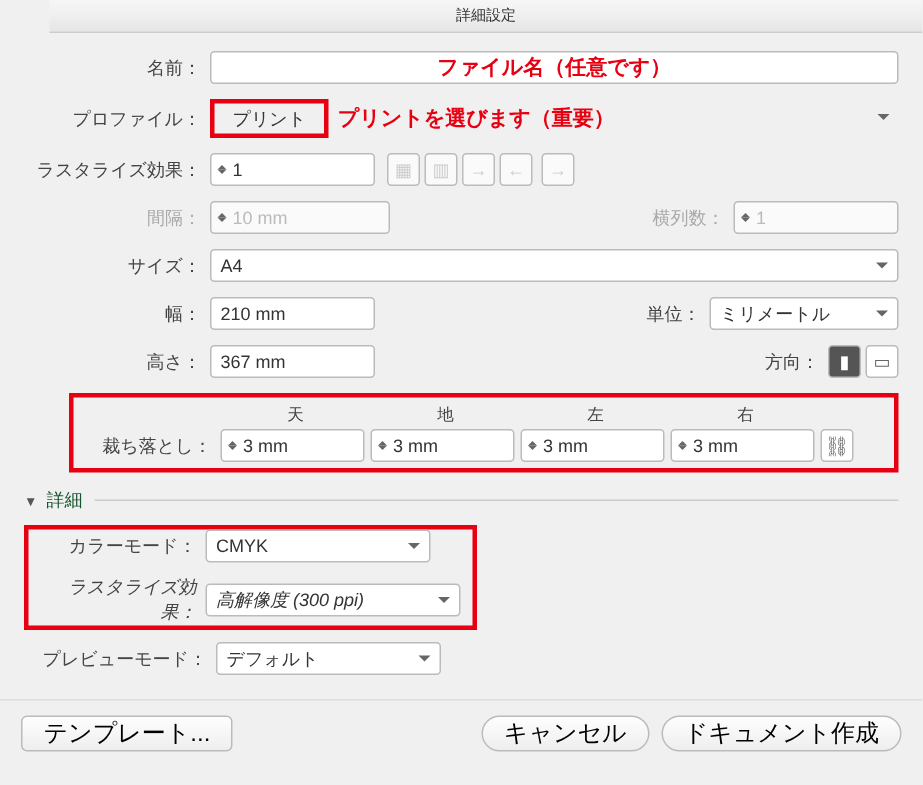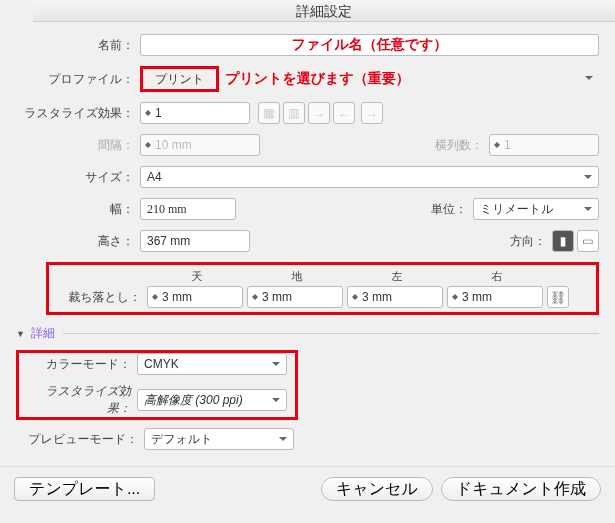--- a/index.html
+++ b/index.html
@@ -10,21 +10,21 @@
   width: 615px;
   height: 523px;
   color: #333;
 }
 .titlebar {
   height: 22px;
   background: linear-gradient(#f7f7f7, #e6e6e6);
   border-bottom: 1px solid #ccc;
   text-align: center;
   line-height: 22px;
-  font-size: 14px;
+  font-size: 10px;
   color: #333;
   margin-left: 33px;
 }
 .content { padding: 12px 16px 6px 16px; }
 .row { display: flex; align-items: center; margin-bottom: 10px; }
 .lbl {
   width: 124px;
   text-align: right;
   padding-right: 6px;
   font-size: 12px;
@@ -85,21 +85,21 @@
   width: 22px; height: 22px;
   border: 1px solid #bbb;
   border-radius: 3px;
   background: #fff;
   display: inline-flex;
   align-items: center; justify-content: center;
   font-size: 12px; color: #666;
 }
 .iconbtn.dim { color:#ccc; background:#fafafa;}
 .iconbtn.active { background:#555; color:#fff;}
-.section-label { font-size: 12px; color:#8b5cf6; display:flex; align-items:center; margin: 6px 0 8px 0; }
+.section-label { font-size: 12px; color:#14532d; display:flex; align-items:center; margin: 6px 0 8px 0; }
 .section-label::before { content:"▼"; font-size:9px; margin-right:6px; color:#555;}
 .section-label::after { content:""; flex:1; height:1px; background:#ccc; margin-left:8px;}
 .footer {
   border-top: 1px solid #ddd;
   padding: 10px 14px;
   display: flex; align-items: center;
 }
 .btn {
   background: linear-gradient(#fefefe,#eee);
   border: 1px solid #bbb;
@@ -161,21 +161,21 @@
     <div class="stepper dim" style="width:110px;">1</div>
   </div>
 
   <div class="row">
     <div class="lbl">サイズ：</div>
     <div class="select" style="flex:1;">A4</div>
   </div>
 
   <div class="row">
     <div class="lbl">幅：</div>
-    <div class="input" style="width:96px;font-family:Liberation Serif, serif;">210 mm</div>
+    <div class="input" style="width:110px;">210 mm</div>
     <div style="flex:1;"></div>
     <div class="lbl" style="width:50px;">単位：</div>
     <div class="select" style="width:126px;">ミリメートル</div>
   </div>
 
   <div class="row">
     <div class="lbl">高さ：</div>
     <div class="input" style="width:110px;">367 mm</div>
     <div style="flex:1;"></div>
     <div class="lbl" style="width:50px;">方向：</div>
@@ -203,21 +203,21 @@
 
   <div class="section-label">詳細</div>
 
   <div class="redbox-wide" style="display:inline-block; padding:0 8px; margin-bottom:8px;">
     <div class="row" style="margin-bottom:8px;">
       <div class="lbl" style="width:110px;">カラーモード：</div>
       <div class="select" style="width:150px;">CMYK</div>
     </div>
     <div class="row" style="margin-bottom:0;font-style:italic;">
       <div class="lbl" style="width:110px;">ラスタライズ効果：</div>
-      <div class="select" style="width:150px;">高解像度 (300 ppi)</div>
+      <div class="select" style="width:170px;">高解像度 (300 ppi)</div>
     </div>
   </div>
 
   <div class="row">
     <div class="lbl" style="width:128px;">プレビューモード：</div>
     <div class="select" style="width:150px;">デフォルト</div>
   </div>
 
 </div>
 

